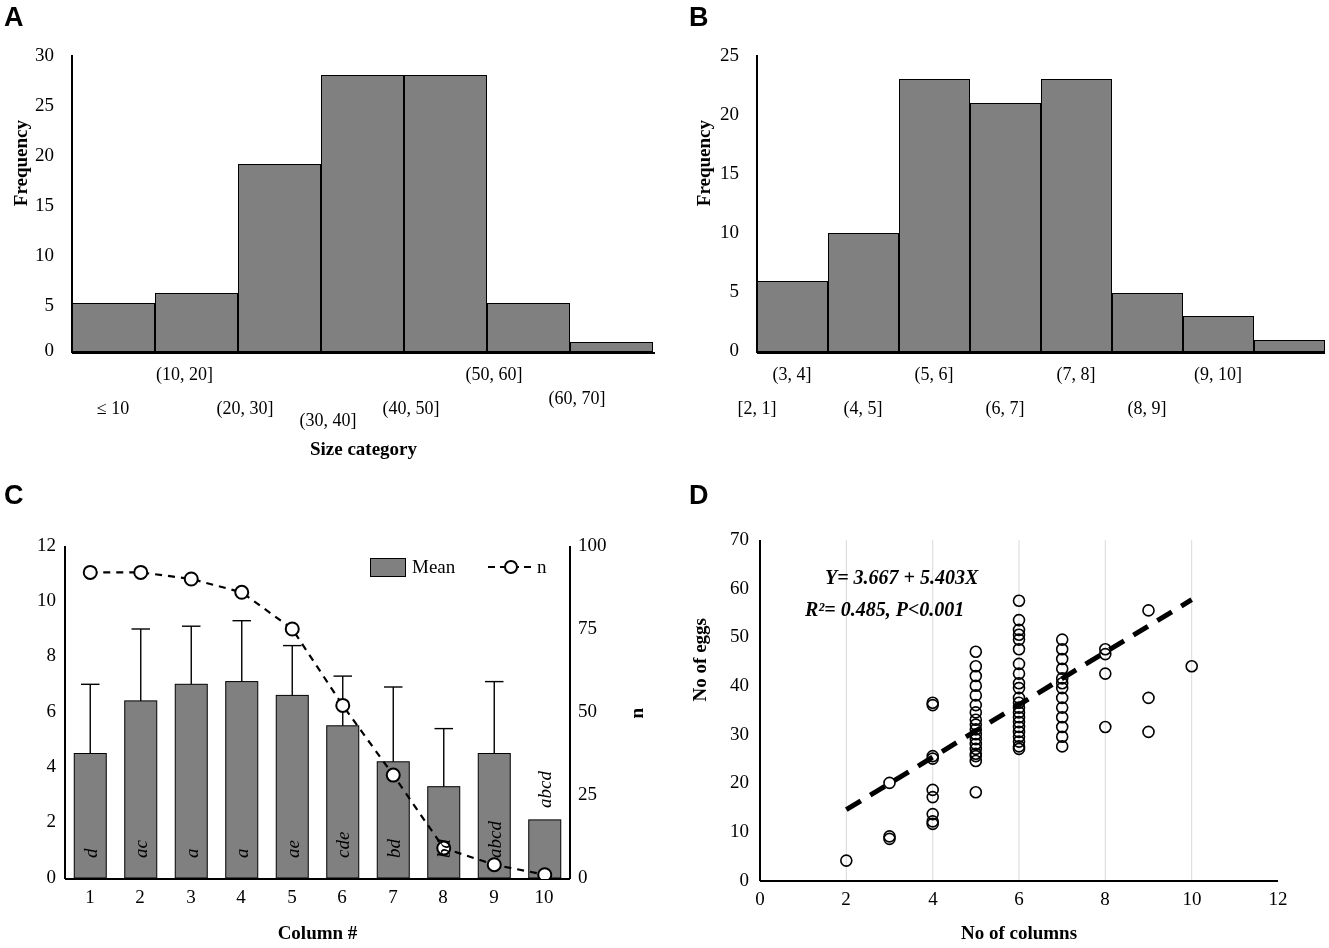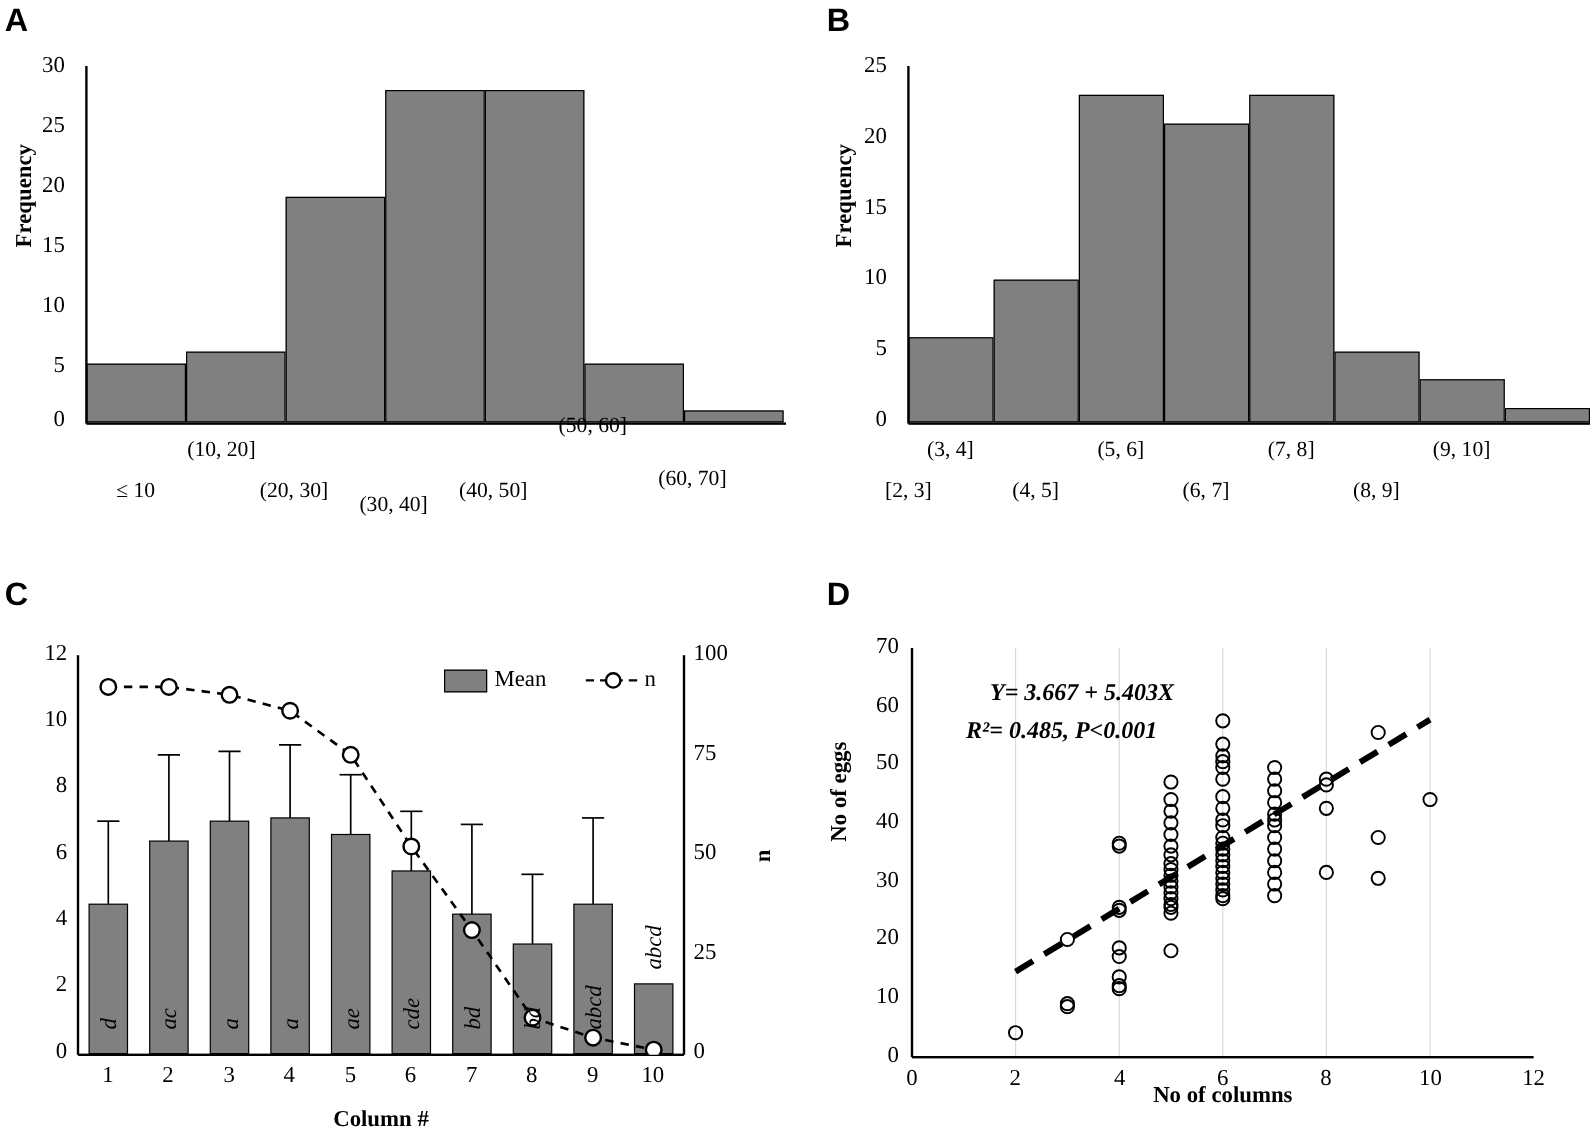--- a/index.html
+++ b/index.html
@@ -57,27 +57,28 @@
     <div class="bar" style="left:332px;width:83px;bottom:0;height:277.2px;"></div>
     <div class="bar" style="left:415px;width:83px;bottom:0;height:49.5px;"></div>
     <div class="bar" style="left:498px;width:83px;bottom:0;height:9.9px;"></div>
 
     <div class="axis-line" style="left:-1px;top:0;width:1.5px;height:298px;"></div>
     <div class="axis-line" style="left:0;top:297px;width:583px;height:1.5px;"></div>
   </div>
 
   <div class="cat-label" style="left:113px;top:364px;width:100px;text-align:right;">(10, 20]</div>
   <div class="cat-label" style="left:278px;top:364px;width:100px;margin-top:46px;">(30, 40]</div>
-  <div class="cat-label" style="left:444px;top:344px;width:100px;text-align:center;">(50, 60]</div>
+  <div class="cat-label" style="left:444px;top:364px;width:100px;text-align:center;">(50, 60]</div>
 
   <div class="cat-label" style="left:63px;top:398px;width:100px;">≤ 10</div>
   <div class="cat-label" style="left:195px;top:398px;width:100px;">(20, 30]</div>
   <div class="cat-label" style="left:361px;top:398px;width:100px;">(40, 50]</div>
   <div class="cat-label" style="left:527px;top:388px;width:100px;">(60, 70]</div>
 
+  <div class="axis-title" style="position:absolute;left:72px;top:438px;width:583px;">Size category</div>
 </div>
 
 <div class="panel" style="left:665px;top:0;width:664px;height:470px;">
   <div class="panel-letter" style="position:absolute;left:24px;top:4px;">B</div>
 
   <div class="y-title" style="position:absolute;left:28px;top:120px;">Frequency</div>
 
   <div class="tick-label" style="position:absolute;left:48px;top:44px;width:26px;text-align:right;">25</div>
   <div class="tick-label" style="position:absolute;left:48px;top:103px;width:26px;text-align:right;">20</div>
   <div class="tick-label" style="position:absolute;left:48px;top:162px;width:26px;text-align:right;">15</div>
@@ -96,21 +97,21 @@
     <div class="bar" style="left:497px;width:71px;bottom:0;height:11.9px;"></div>
     <div class="axis-line" style="left:-1px;top:0;width:1.5px;height:298px;"></div>
     <div class="axis-line" style="left:0;top:297px;width:568px;height:1.5px;"></div>
   </div>
 
   <div class="cat-label" style="left:77px;top:364px;width:100px;">(3, 4]</div>
   <div class="cat-label" style="left:219px;top:364px;width:100px;">(5, 6]</div>
   <div class="cat-label" style="left:361px;top:364px;width:100px;">(7, 8]</div>
   <div class="cat-label" style="left:503px;top:364px;width:100px;">(9, 10]</div>
 
-  <div class="cat-label" style="left:42px;top:398px;width:100px;">[2, 3]</div>
+  <div class="cat-label" style="left:42px;top:398px;width:100px;">[2, 1]</div>
   <div class="cat-label" style="left:148px;top:398px;width:100px;">(4, 5]</div>
   <div class="cat-label" style="left:290px;top:398px;width:100px;">(6, 7]</div>
   <div class="cat-label" style="left:432px;top:398px;width:100px;">(8, 9]</div>
 
 </div>
 
 <div class="panel" style="left:0;top:478px;width:665px;height:470px;">
   <div class="panel-letter" style="position:absolute;left:4px;top:4px;">C</div>
 
   <div class="y-title" style="position:absolute;left:626px;top:230px;">n</div>
@@ -339,14 +340,14 @@
   <div class="ital" style="position:absolute;left:140px;top:120px;font-size:20px;font-weight:bold;">R²= 0.485,  P&lt;0.001</div>
 
   <div class="tick-label" style="position:absolute;left:75px;top:410px;width:40px;text-align:center;">0</div>
   <div class="tick-label" style="position:absolute;left:161px;top:410px;width:40px;text-align:center;">2</div>
   <div class="tick-label" style="position:absolute;left:248px;top:410px;width:40px;text-align:center;">4</div>
   <div class="tick-label" style="position:absolute;left:334px;top:410px;width:40px;text-align:center;">6</div>
   <div class="tick-label" style="position:absolute;left:420px;top:410px;width:40px;text-align:center;">8</div>
   <div class="tick-label" style="position:absolute;left:507px;top:410px;width:40px;text-align:center;">10</div>
   <div class="tick-label" style="position:absolute;left:593px;top:410px;width:40px;text-align:center;">12</div>
 
-  <div class="axis-title" style="position:absolute;left:95px;top:424px;width:518px;text-align:center;">No of columns</div>
+  <div class="axis-title" style="position:absolute;left:95px;top:444px;width:518px;text-align:center;">No of columns</div>
 </div>
 
 </body></html>

